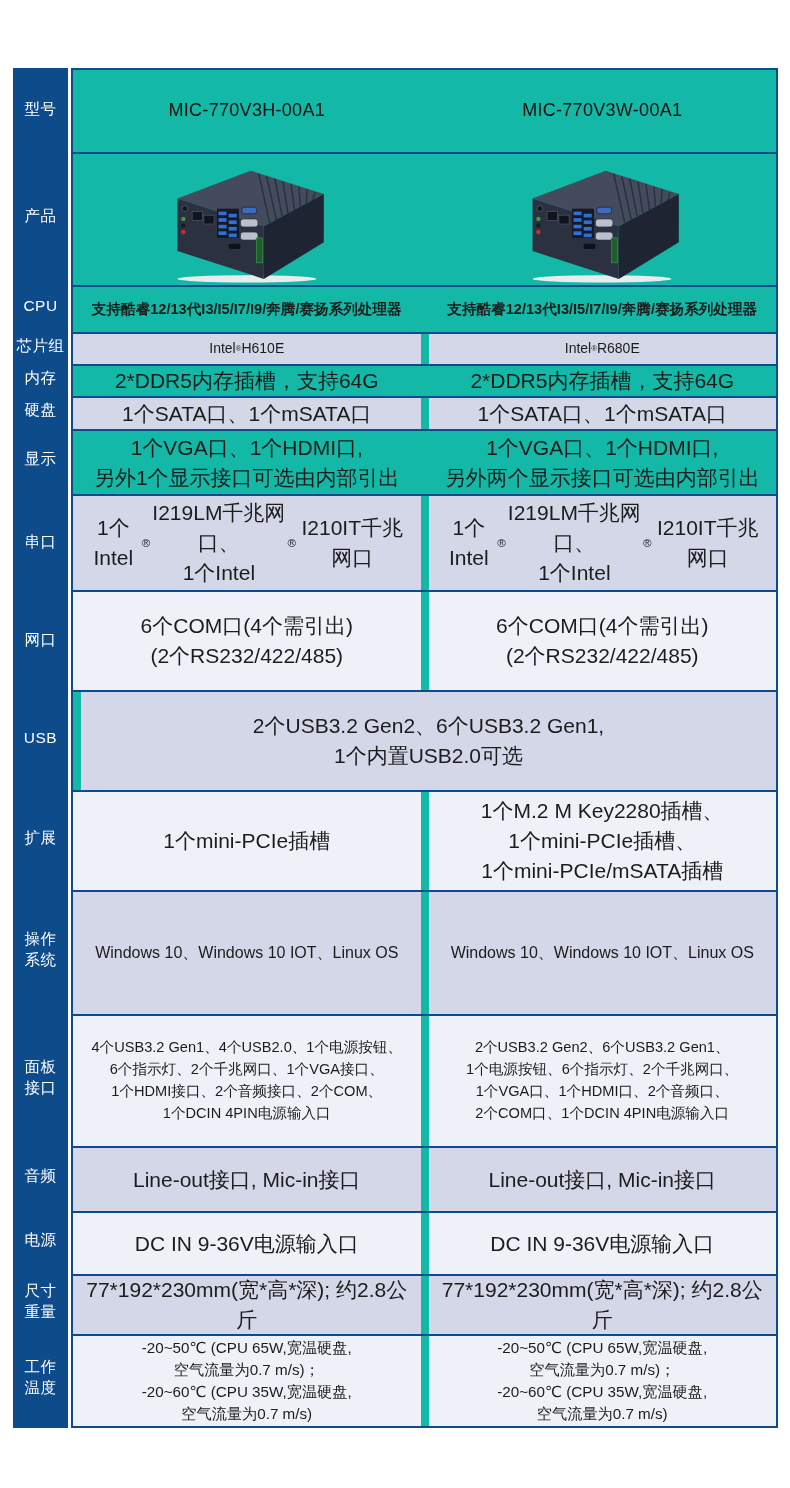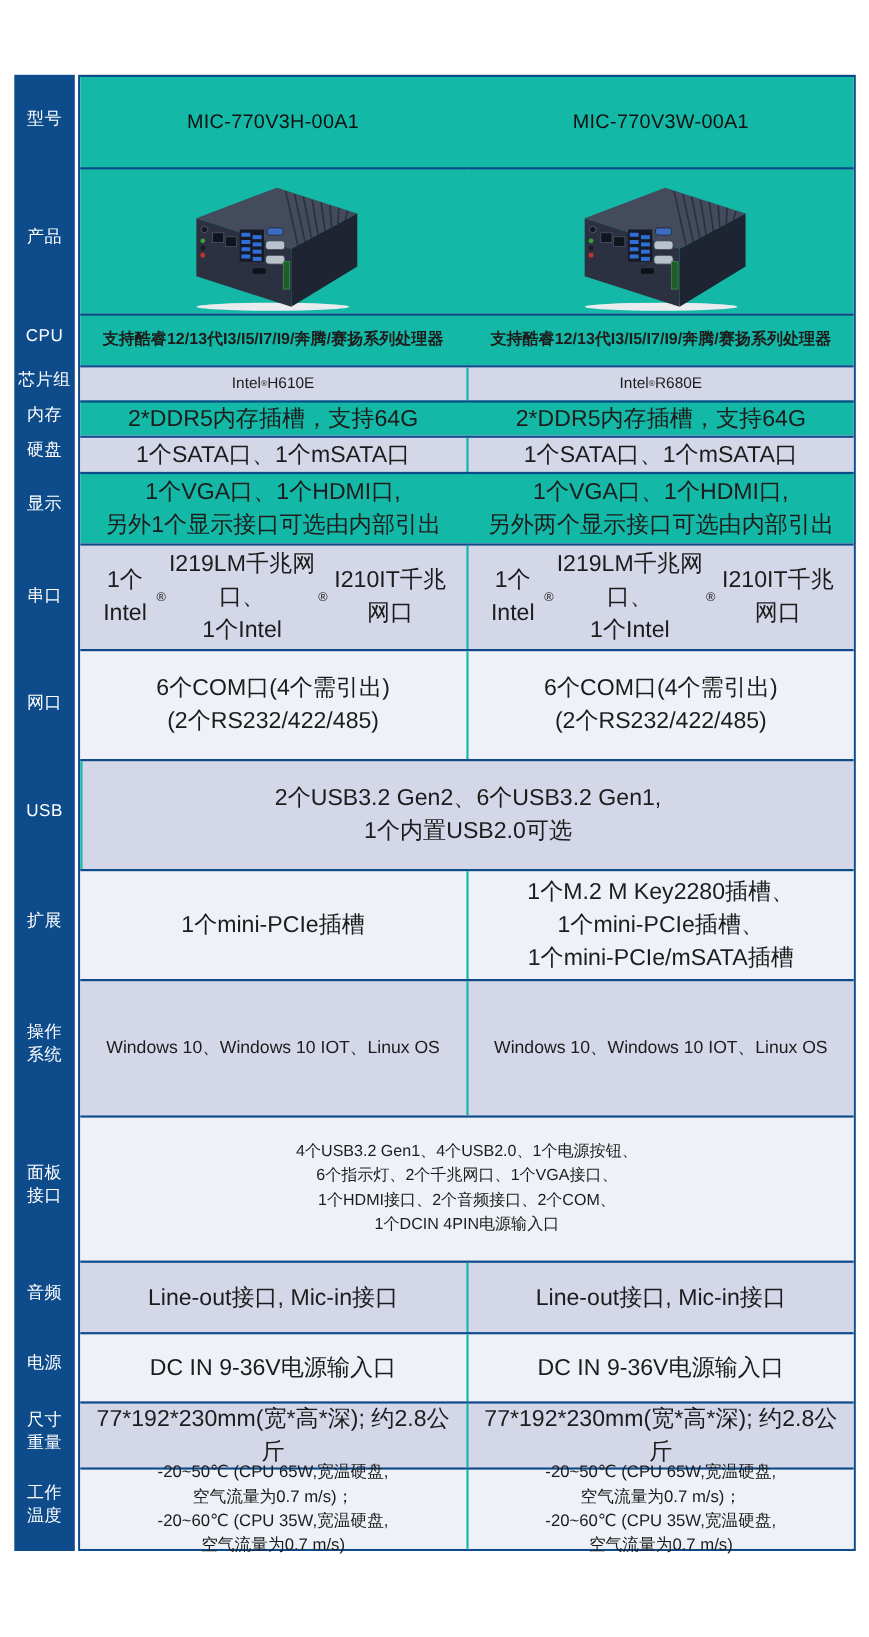--- a/index.html
+++ b/index.html
@@ -58,29 +58,29 @@
   .cell{
     flex:1 1 0;
     display:flex;align-items:center;justify-content:center;
     text-align:center;
     padding:4px 12px;
     box-sizing:border-box;
     white-space:pre-line;
     line-height:1.42;
     font-size:21px;
   }
-  .cell.c2{border-left:2px solid #14b8a6;}
+  .cell.c2{border-left:8px solid #14b8a6;}
   sup{font-size:.55em;vertical-align:super;line-height:0;}
 
   
   .r0{height:82px}.r1{height:133px}.r2{height:47px}.r3{height:32px}
   .r4{height:32px}.r5{height:33px}.r6{height:65px}.r7{height:96px}
   .r8{height:100px}.r9{height:100px}.r10{height:100px}.r11{height:124px}
   .r12{height:132px}.r13{height:65px}.r14{height:63px}.r15{height:60px}
-  .r16{height:74px}
+  .r16{height:92px}
 
   
   .bg-w{background:#14b8a6}
   .bg-d{background:#d3d7e7}
   .bg-l{background:#eef1f7}
 
   
   .row-model .cell{font-size:18px;color:#101010;letter-spacing:.3px;}
   .row-cpu .cell{font-size:14.6px;padding:2px 3px;font-weight:bold;}
   .row-chipset .cell{font-size:14px;}
@@ -257,20 +257,24 @@
       <div class="row r11 bg-d row-os">
         <div class="cell">Windows 10、Windows 10 IOT、Linux OS</div>
         <div class="cell c2">Windows 10、Windows 10 IOT、Linux OS</div>
       </div>
 
       <div class="row r12 bg-l row-panel">
         <div class="cell">4个USB3.2 Gen1、4个USB2.0、1个电源按钮、
 6个指示灯、2个千兆网口、1个VGA接口、
 1个HDMI接口、2个音频接口、2个COM、
 1个DCIN 4PIN电源输入口</div>
+        <div class="cell c2">2个USB3.2 Gen2、6个USB3.2 Gen1、
+1个电源按钮、6个指示灯、2个千兆网口、
+1个VGA口、1个HDMI口、2个音频口、
+2个COM口、1个DCIN 4PIN电源输入口</div>
       </div>
 
       <div class="row r13 bg-d">
         <div class="cell">Line-out接口, Mic-in接口</div>
         <div class="cell c2">Line-out接口, Mic-in接口</div>
       </div>
 
       <div class="row r14 bg-l">
         <div class="cell">DC IN 9-36V电源输入口</div>
         <div class="cell c2">DC IN 9-36V电源输入口</div>

